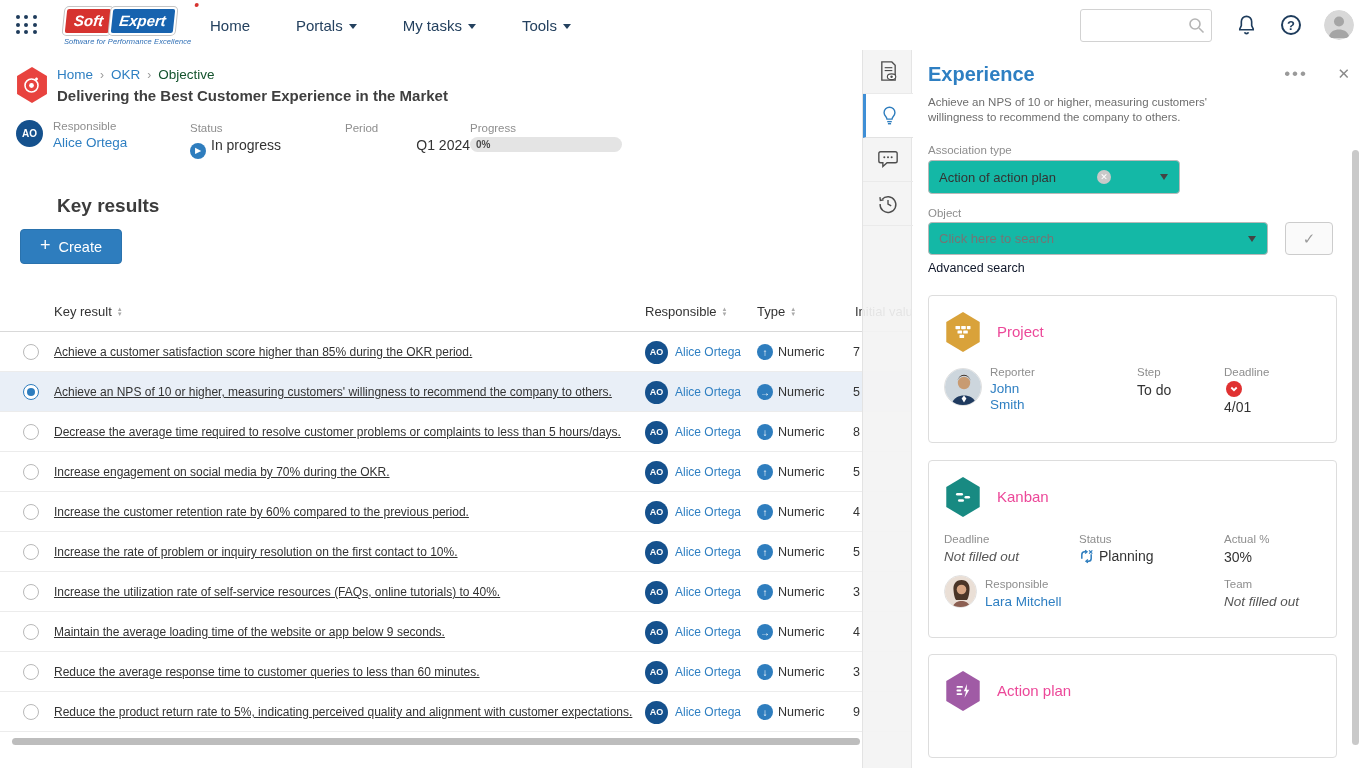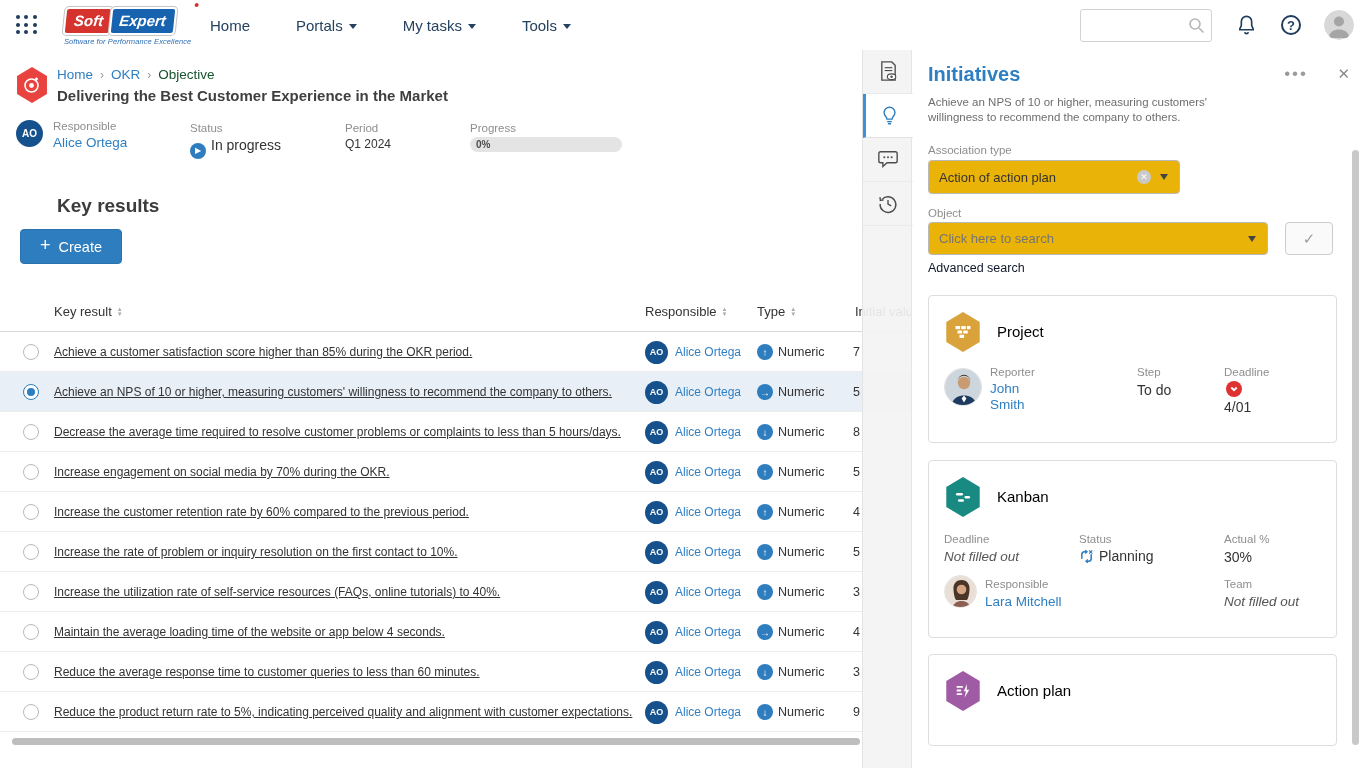--- a/index.html
+++ b/index.html
@@ -86,33 +86,33 @@
     border-bottom:1px solid #eaeaea; cursor:pointer; }
   .rail-btn.active { background:#fff; border-left:3px solid #3f8fd6; border-bottom:1px solid #e2e2e2; }
 
   
   .panel { position:absolute; left:913px; top:50px; right:0; bottom:0; background:#fff; z-index:30; }
   .panel-title { position:absolute; left:15px; top:13px; font-size:20px; font-weight:bold; color:#2e7fc2; }
   .panel-dots { position:absolute; right:58px; top:14px; color:#9a9a9a; font-size:17px; letter-spacing:2px; cursor:pointer; }
   .panel-close { position:absolute; right:16px; top:15px; color:#8a8a8a; font-size:15px; cursor:pointer; }
   .panel-sub { position:absolute; left:15px; top:45px; width:336px; font-size:11.5px; line-height:15px; color:#6e6e6e; }
   .plabel { position:absolute; font-size:11.5px; color:#8e8e8e; }
-  .selbox { position:absolute; border:1px solid #b9b9b9; border-radius:4px; background:#eab308; display:flex; align-items:center; cursor:pointer; }
+  .selbox { position:absolute; border:1px solid #b9b9b9; border-radius:4px; background:#14b8a6; display:flex; align-items:center; cursor:pointer;gap:40px; }
   .selbox .val { font-size:13px; color:#333; padding-left:10px; flex:1; }
   .clear-ic { width:14px; height:14px; border-radius:50%; background:#c9c9c9; color:#fff; font-size:9px;
     display:flex; align-items:center; justify-content:center; margin-right:9px; cursor:pointer; }
   .caret-sel { width:0; height:0; border-left:4.5px solid transparent; border-right:4.5px solid transparent; border-top:6px solid #444; margin-right:11px; }
   .chk-btn { position:absolute; left:372px; top:172px; width:48px; height:33px; background:#fafafa;
     border:1px solid #ccc; border-radius:4px; color:#9a9a9a; font-size:15px;
     display:flex; align-items:center; justify-content:center; cursor:pointer; }
   .adv-link { position:absolute; left:15px; top:211px; font-size:12.5px; color:#0f172a; cursor:pointer; }
 
   .card { position:absolute; left:15px; width:409px; border:1px solid #ddd; border-radius:4px; background:#fff; }
   .card-hex { position:absolute; left:15px; top:16px; width:38px; height:40px; }
-  .card-title { position:absolute; left:68px; top:27px; font-size:15px; color:#000000; }
+  .card-title { position:absolute; left:68px; top:27px; font-size:15px; color:#ec4899; }
   .cl { position:absolute; font-size:11.5px; color:#8e8e8e; }
   .cv { position:absolute; font-size:13.5px; color:#333; }
   .cv a { color:#2e7fc2; }
   .cv.italic { font-style:italic; color:#555; }
   .photo { position:absolute; width:38px; height:38px; border-radius:50%; overflow:hidden; border:1px solid #e0e0e0; }
   .red-dl { position:absolute; width:16px; height:16px; border-radius:50%; background:#e03131;
     display:flex; align-items:center; justify-content:center; }
   .vscroll { position:absolute; left:1352px; top:150px; width:7px; height:595px; background:#c9c9c9; border-radius:4px; z-index:35; cursor:pointer; }
 </style>
 </head>
@@ -201,21 +201,21 @@
       <div class="f-label">Responsible</div>
       <div class="f-value"><a href="#" style="color:#2e7fc2">Alice Ortega</a></div>
     </div>
   </div>
   <div style="width:155px; padding-top:2px;">
     <div class="f-label">Status</div>
     <div class="f-value" style="font-size:14px;"><span class="play-ic">▶</span><span>In progress</span></div>
   </div>
   <div style="width:125px; padding-top:2px;">
     <div class="f-label">Period</div>
-    <div class="f-value" style="font-size:12px;">Q1 2024</div>
+    <div class="f-value" style="font-size:14px;text-align:right;">Q1 2024</div>
   </div>
   <div style="padding-top:2px;">
     <div class="f-label">Progress</div>
     <div class="prog-bar"><span>0%</span></div>
   </div>
 </div>
 
 <div class="abs kr-head">Key results</div>
 <button class="abs btn-create">
   <span class="plus">+</span>
@@ -351,21 +351,21 @@
           <span class="type-ic">↑</span>
           <span class="tlabel">Numeric</span>
         </div>
         <div class="cell c-val">3</div>
       </div>
 
       <div class="trow">
         <div class="cell c-radio">
           <span class="radio"></span>
         </div>
-        <div class="cell c-text">Maintain the average loading time of the website or app below 4 seconds.</div>
+        <div class="cell c-text">Maintain the average loading time of the website or app below 9 seconds.</div>
         <div class="cell c-resp">
           <span class="mini-av">AO</span>
           <a href="#">Alice Ortega</a>
         </div>
         <div class="cell c-type">
           <span class="type-ic">→</span>
           <span class="tlabel">Numeric</span>
         </div>
         <div class="cell c-val">4</div>
       </div>
@@ -433,21 +433,21 @@
   <div class="rail-btn">
     <svg width="22" height="22" viewBox="0 0 24 24">
         <path d="M5.5 7A8.6 8.6 0 1 1 3.4 12" fill="none" stroke="#4d4d4d" stroke-width="1.5"></path>
         <path d="M3.2 4.6l.5 3.6 3.5-.7" fill="none" stroke="#4d4d4d" stroke-width="1.5"></path>
         <path d="M12 7.5V12l3.5 2" fill="none" stroke="#4d4d4d" stroke-width="1.5"></path>
       </svg>
   </div>
 </div>
 
 <div class="panel">
-  <div class="panel-title">Initiatives</div>
+  <div class="panel-title">Experience</div>
   <div class="panel-dots">•••</div>
   <div class="panel-close">✕</div>
   <div class="panel-sub">Achieve an NPS of 10 or higher, measuring customers' willingness to recommend the company to others.</div>
 
   <div class="plabel" style="left:15px; top:94px;">Association type</div>
   <div class="selbox" style="left:15px; top:110px; width:252px; height:34px;">
     <span class="val">Action of action plan</span>
     <span class="clear-ic">✕</span>
     <span class="caret-sel"></span>
   </div>
@@ -525,21 +525,21 @@
           <circle cx="16.5" cy="13.5" r="4.8" fill="#d7a583"></circle>
           <path d="M7 33c1-6 5.5-8 9.5-8s8.5 2 9.5 8z" fill="#8c5f52"></path>
         </svg>
     </div>
     <div class="cl" style="left:56px; top:117px;">Responsible</div>
     <div class="cv" style="left:56px; top:133px;"><a href="#">Lara Mitchell</a></div>
     <div class="cl" style="left:295px; top:117px;">Team</div>
     <div class="cv italic" style="left:295px; top:133px;">Not filled out</div>
   </div>
 
-  <div class="card" style="top:604px; height:92px;">
+  <div class="card" style="top:604px; height:104px;">
     <div class="card-hex hex" style="background:#a05ba5;">
       <svg width="20" height="20" viewBox="0 0 20 20" fill="#fff">
           <rect x="3.5" y="5" width="6.5" height="1.8" rx=".9"></rect>
           <rect x="3.5" y="8.6" width="4.8" height="1.8" rx=".9"></rect>
           <rect x="3.5" y="12.2" width="5.8" height="1.8" rx=".9"></rect>
           <polygon points="14,3 10.8,10.2 13,10.2 11.5,16.8 16.3,8.8 13.7,8.8"></polygon>
         </svg>
     </div>
     <div class="card-title">Action plan</div>
   </div>

